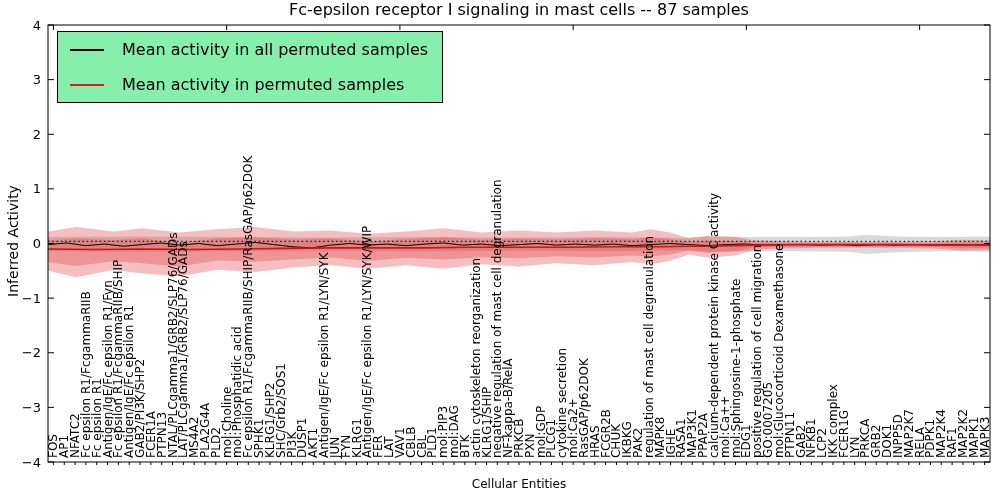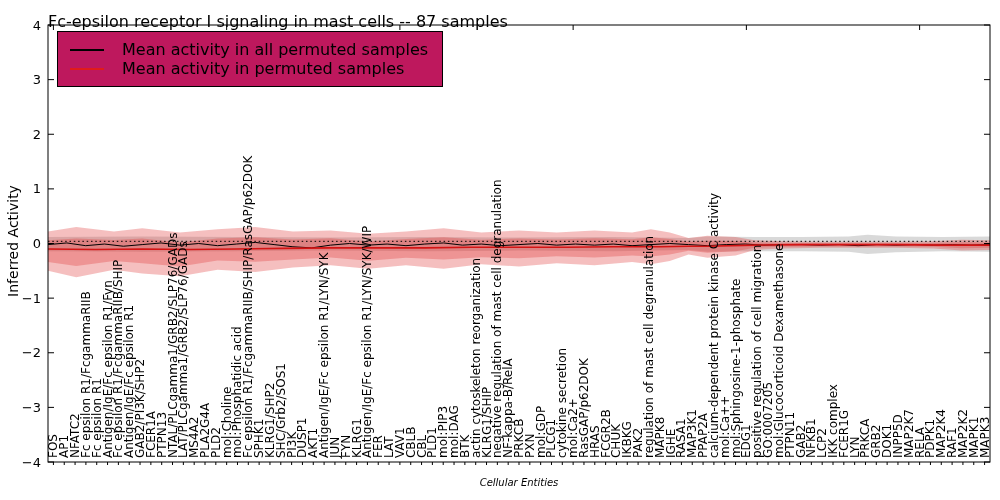--- a/index.html
+++ b/index.html
@@ -1,29 +1,29 @@
 <!DOCTYPE html>
 <html><head>
 <meta charset="utf-8">
 <style>
   html,body{margin:0;padding:0;background:#ffffff;width:1000px;height:500px;overflow:hidden;
             font-family:"DejaVu Sans","Liberation Sans",sans-serif;}
   #figure{position:relative;width:1000px;height:500px;background:#fff;}
   #plot-svg{position:absolute;left:0;top:0;}
-  .title{position:absolute;left:48px;top:12px;width:942px;text-align:left;
+  .title{position:absolute;left:48px;top:0;width:942px;text-align:center;
          font-size:16px;color:#000;}
-  .legend{position:absolute;left:57px;top:31px;background:#be185d;border:1.5px solid #000;
-          padding:8px 14px 8px 12px;display:flex;flex-direction:column;gap:0;z-index:5;}
+  .legend{position:absolute;left:57px;top:31px;background:#86efac;border:1.5px solid #000;
+          padding:8px 14px 8px 12px;display:flex;flex-direction:column;gap:16px;z-index:5;}
   .legend-row{display:flex;align-items:center;gap:18px;}
   .legend-swatch{display:inline-block;width:34px;height:0;border-top-width:2px;border-top-style:solid;}
   .legend-label{font-size:16px;color:#000;white-space:nowrap;}
   .ylabel{position:absolute;left:-52px;top:233px;width:130px;text-align:center;
           transform:rotate(-90deg);font-size:14px;color:#000;}
   .xlabel{position:absolute;left:48px;top:477px;width:942px;text-align:center;
-          font-size:10px;color:#000;font-style:italic;}
+          font-size:12px;color:#000;}
 </style>
 </head>
 <body>
 
 <div id="figure">
   <svg id="plot-svg" width="1000" height="500">
       <path d="M48,236.945 L142.2,236.39875 L236.4,236.945 L330.59999999999997,237.49125 L424.8,236.945 L519,237.49125 L613.1999999999999,236.945 L688.5600000000001,238.0375 L707.4,236.39875 L754.5,236.945 L801.6,236.945 L848.6999999999999,236.39875 L867.54,234.76 L895.8000000000001,236.39875 L942.9,236.945 L990,236.39875 L990,251.69375 L942.9,251.1475 L895.8000000000001,252.24 L867.54,253.87875 L848.6999999999999,251.69375 L801.6,251.1475 L754.5,251.1475 L707.4,251.69375 L688.5600000000001,250.055 L613.1999999999999,251.1475 L519,250.60125 L424.8,251.1475 L330.59999999999997,250.60125 L236.4,251.1475 L142.2,251.69375 L48,251.1475 Z" fill="rgba(130,130,130,0.30)" stroke="none"></path>
       <path d="M48,231.4825 L76.25999999999999,227.1125 L113.94000000000001,231.4825 L142.2,228.20499999999998 L179.88000000000002,232.575 L217.56,229.2975 L255.24,227.1125 L292.92,231.4825 L330.59999999999997,230.39 L368.28000000000003,233.6675 L405.96,231.4825 L443.64,228.20499999999998 L481.32,232.575 L519,230.39 L556.6800000000001,232.575 L594.36,230.39 L632.04,232.575 L650.88,229.2975 L669.72,232.575 L688.5600000000001,238.0375 L707.4,235.8525 L735.66,236.945 L754.5,240.2225 L782.76,241.315 L820.4399999999999,241.86125 L858.12,241.86125 L895.8000000000001,241.86125 L933.4799999999999,241.315 L961.74,239.67625 L990,240.2225 L990,250.055 L961.74,250.60125 L933.4799999999999,248.41625 L895.8000000000001,247.87 L858.12,247.87 L820.4399999999999,247.87 L782.76,248.41625 L754.5,250.055 L735.66,255.5175 L707.4,257.7025 L688.5600000000001,254.425 L669.72,260.98 L650.88,264.2575 L632.04,262.0725 L594.36,265.35 L556.6800000000001,263.165 L519,266.4425 L481.32,264.2575 L443.64,268.6275 L405.96,265.35 L368.28000000000003,268.6275 L330.59999999999997,265.35 L292.92,267.535 L255.24,271.905 L217.56,269.72 L179.88000000000002,276.275 L142.2,273.54375 L113.94000000000001,269.72 L76.25999999999999,277.3675 L48,270.8125 Z" fill="rgba(225,60,60,0.33)" stroke="none"></path>
       <path d="M48,240.33175 L76.25999999999999,238.419875 L113.94000000000001,240.0859375 L142.2,238.40621875 L179.88000000000002,242.4075 L217.56,238.3925625 L255.24,237.1908125 L292.92,239.5943125 L330.59999999999997,238.256 L368.28000000000003,241.5335 L405.96,239.1026875 L443.64,237.3000625 L481.32,239.7035625 L519,238.5018125 L556.6800000000001,239.45775 L594.36,238.256 L632.04,239.2119375 L650.88,237.1635 L669.72,238.966125 L688.5600000000001,241.7246875 L707.4,240.76875 L735.66,241.1238125 L754.5,242.4348125 L782.76,242.91278125 L820.4399999999999,243.21321875 L858.12,243.21321875 L895.8000000000001,243.21321875 L933.4799999999999,242.91278125 L961.74,242.134375 L990,242.4348125 L990,247.8426875 L961.74,248.143125 L933.4799999999999,246.81846875 L895.8000000000001,246.51803125 L858.12,246.51803125 L820.4399999999999,246.51803125 L782.76,246.81846875 L754.5,247.8426875 L735.66,251.3386875 L707.4,252.78625 L688.5600000000001,250.7378125 L669.72,254.588875 L650.88,256.3915 L632.04,255.4355625 L594.36,257.484 L556.6800000000001,256.28225 L519,258.3306875 L481.32,257.1289375 L443.64,259.5324375 L405.96,257.7298125 L368.28000000000003,260.7615 L330.59999999999997,257.484 L292.92,259.4231875 L255.24,261.8266875 L217.56,260.6249375 L179.88000000000002,266.4425 L142.2,263.34253125 L113.94000000000001,261.1165625 L76.25999999999999,266.060125 L48,261.96325 Z" fill="rgba(225,60,60,0.33)" stroke="none"></path>
       <polyline points="48,244.5925 66.84,242.95375 85.68,245.685 104.52,244.04625 123.36,246.23125 142.2,244.5925 161.04,242.95375 179.88000000000002,245.13875 198.72,243.5 217.56,245.685 236.4,244.04625 255.24,242.4075 274.08,244.5925 292.92,246.7775 311.76000000000005,247.87 330.59999999999997,245.13875 349.44,243.5 368.28000000000003,245.13875 387.12,244.04625 405.96,245.685 424.8,244.04625 443.64,242.95375 462.48,245.13875 481.32,244.04625 500.15999999999997,245.685 519,244.5925 537.84,243.5 556.6800000000001,245.13875 575.5200000000001,244.04625 594.36,245.13875 613.1999999999999,244.04625 632.04,245.685 650.88,244.5925 669.72,243.5 688.5600000000001,244.5925 707.4,245.685 726.24,244.5925 745.08,244.04625 763.92,245.13875 782.76,244.5925 801.6,244.5925 820.4399999999999,245.13875 839.28,244.5925 858.12,245.685 876.96,244.5925 895.8000000000001,245.13875 914.64,244.5925 933.4799999999999,245.13875 952.3199999999999,244.5925 971.16,245.13875 990,244.5925" fill="none" stroke="#000000" stroke-width="1"></polyline>

